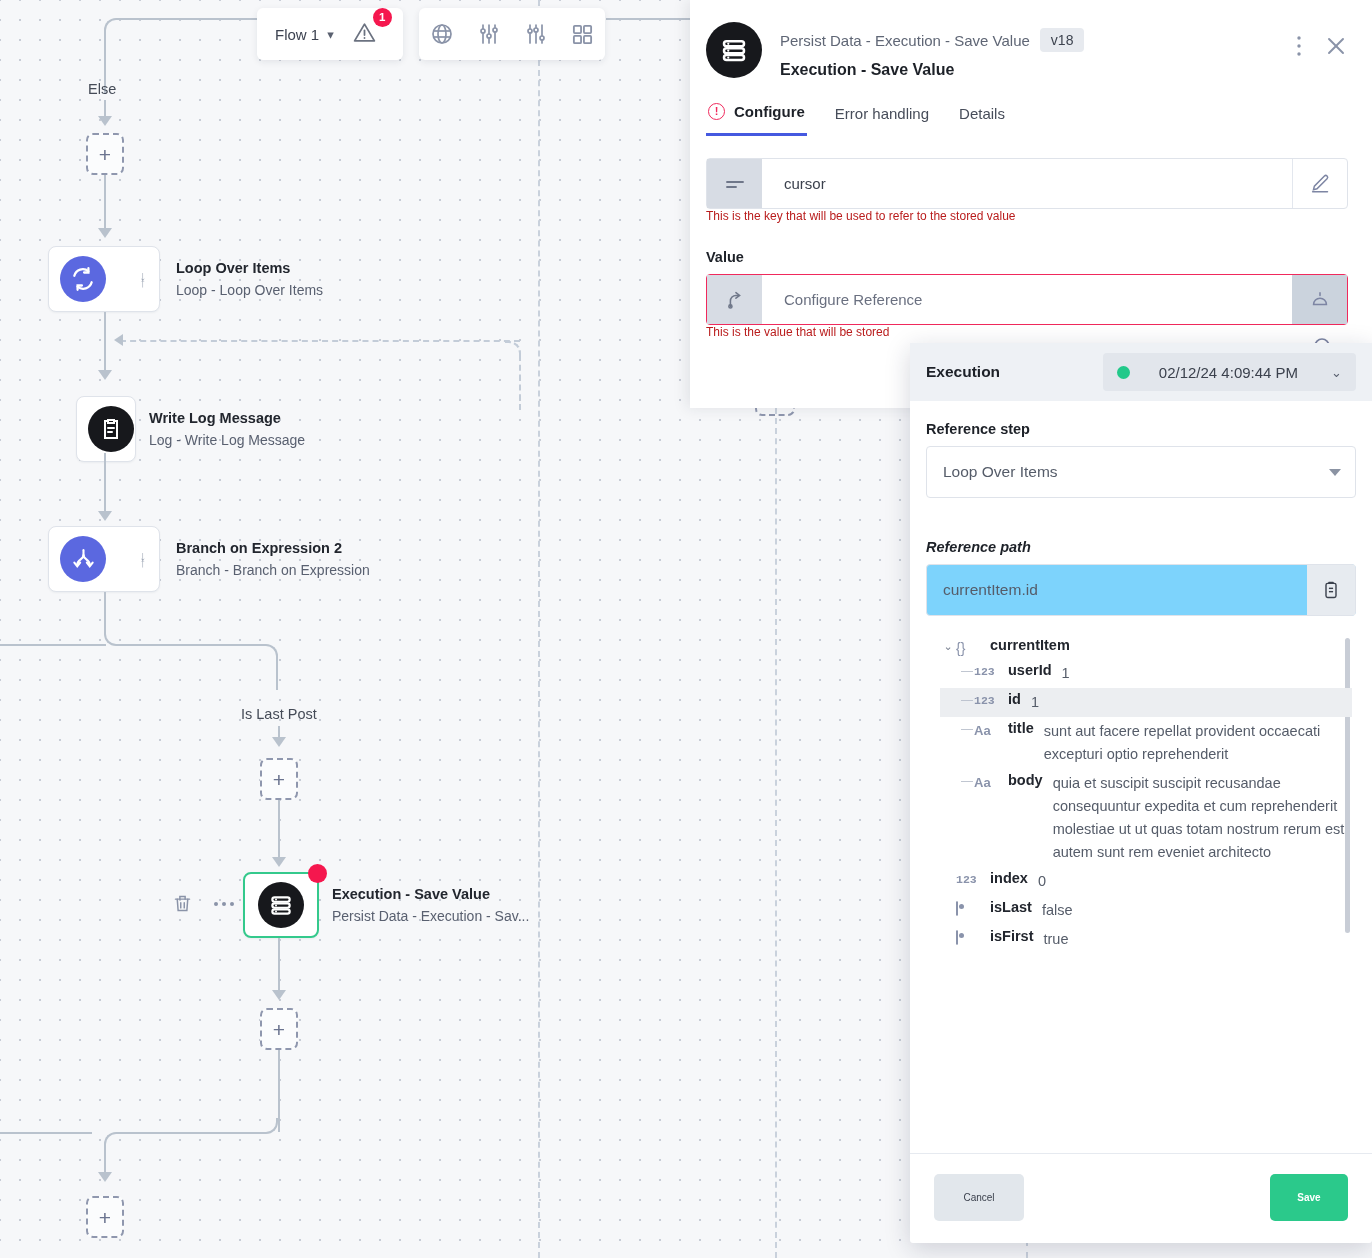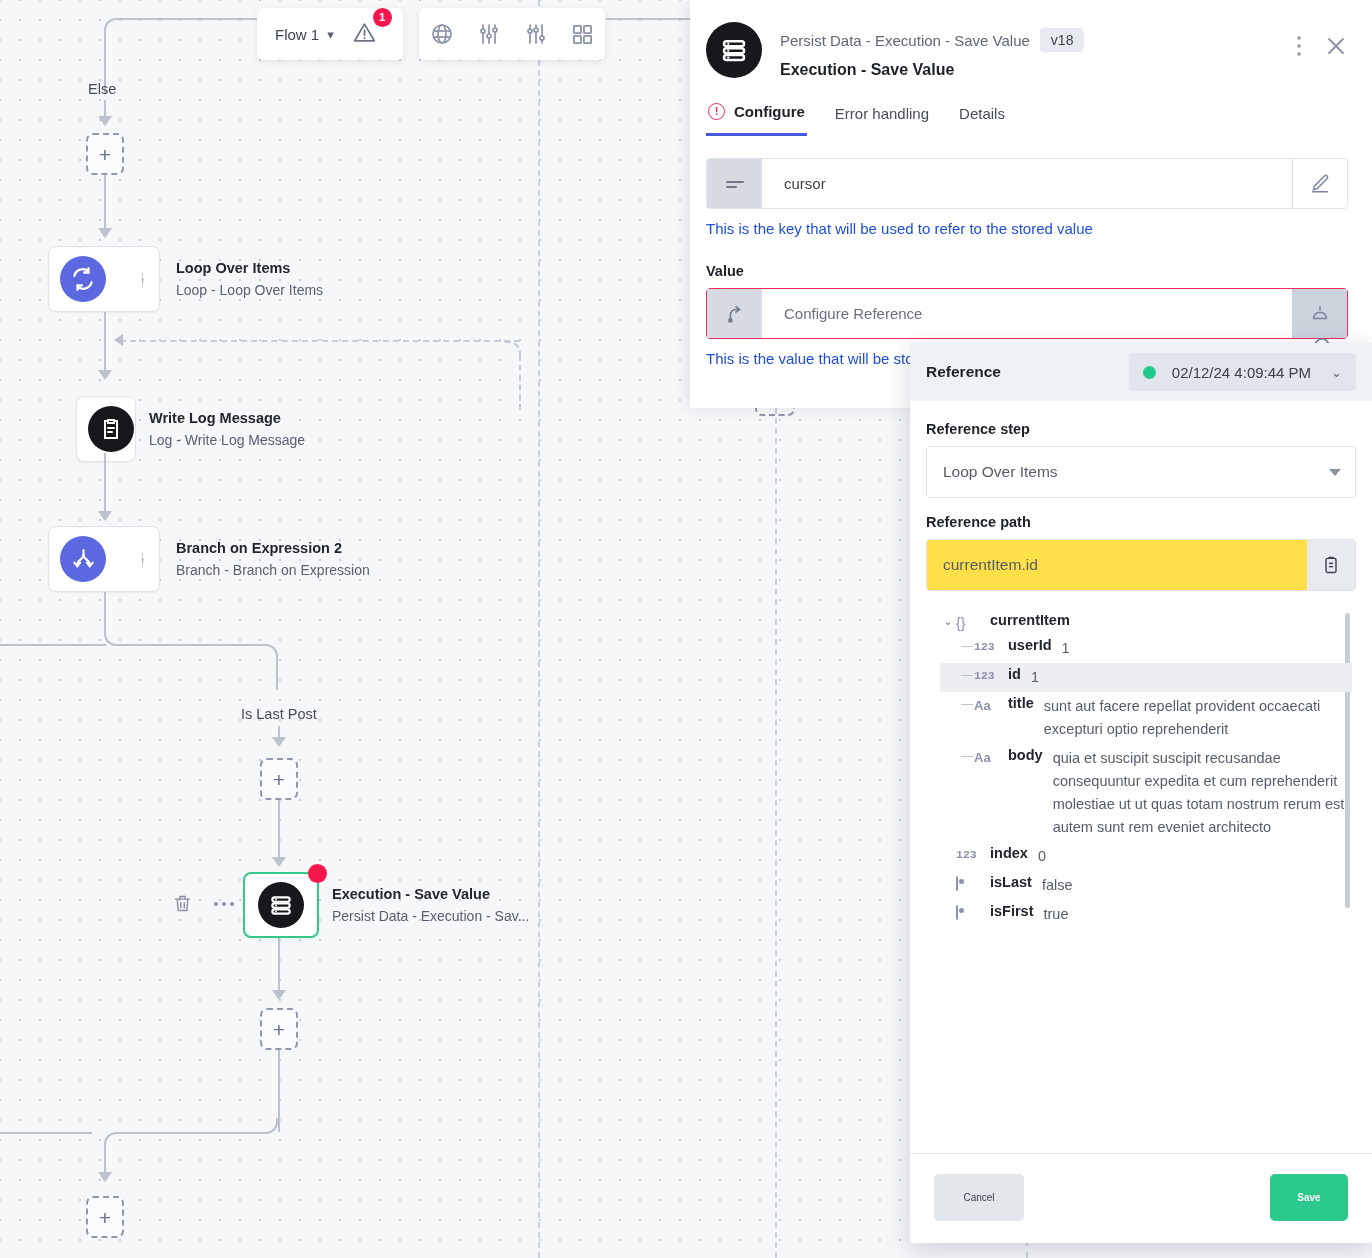--- a/index.html
+++ b/index.html
@@ -155,57 +155,57 @@
     align-items: center; justify-content: center; color: #6f7789; flex: none;
   }
   .input-val { flex: 1; display: flex; align-items: center; padding-left: 22px;
     font-size: 15px; color: #3b414d; }
   .input-val.placeholder { color: #6a7080; }
   .input-btn {
     width: 55px; border-left: 1px solid #e3e7ee; display: flex;
     align-items: center; justify-content: center; color: #7d85a3; flex: none;
   }
   .input-btn.filled { background: #cbd3dd; border-left: none; }
-  .helper { font-size: 15px; color: #1d4ed8; margin-top: 11px; }
+  .helper { font-size: 12px; color: #b91c1c; }
 
   .trail-icon { position: absolute; color: #7d85a3; }
 
   
   .popover {
     position: absolute; left: 910px; top: 343px; width: 462px; height: 900px;
     background: #fff; border-radius: 3px;
     box-shadow: 0 6px 26px rgba(20,30,60,.18);
     display: flex; flex-direction: column;
   }
   .pop-head {
     height: 58px; background: #eef1f5; display: flex; align-items: center;
     padding: 0 16px; flex: none;
   }
   .pop-head-title { font-size: 15.5px; font-weight: 700; color: #1d2128; }
   .run-chip {
     margin-left: auto; background: #e2e6ec; border-radius: 4px;
-    height: 38px; display: flex; align-items: center; gap: 16px; padding: 0 14px;
+    height: 38px; display: flex; align-items: center; gap: 29px; padding: 0 14px;
   }
   .run-dot { width: 13px; height: 13px; border-radius: 50%; background: #22c98a; }
   .run-label { font-size: 15px; color: #3b414d; }
 
   .pop-body { padding: 20px 16px 0; flex: none; }
   .sel-box {
     height: 52px; border: 1px solid #dfe3ea; border-radius: 4px;
     display: flex; align-items: center; padding: 0 14px 0 16px; background: #fff;
   }
   .sel-text { font-size: 15.5px; color: #555c69; }
   .sel-caret {
     margin-left: auto; width: 0; height: 0;
     border-left: 6px solid transparent; border-right: 6px solid transparent;
     border-top: 7px solid #8b93a3;
   }
   .path-box {
     height: 52px; border: 1px solid #dfe3ea; border-radius: 4px;
-    display: flex; align-items: stretch; background: #fde047;
+    display: flex; align-items: stretch; background: #7dd3fc;
   }
   .path-val { flex: 1; display: flex; align-items: center; padding-left: 16px;
     font-size: 15.5px; color: #555c69; }
   .path-btn {
     width: 48px; background: #e7ebf0; display: flex; align-items: center;
     justify-content: center; color: #3b414d; flex: none;
   }
 
   
   .tree { position: relative; margin: 18px 0 0 0; padding: 0 4px 0 14px; }
@@ -547,36 +547,36 @@
 
     <span class="trail-icon" style="left:620px; top:328px;">
       <svg width="24" height="24" viewBox="0 0 24 24" fill="none" stroke="#7d85a3" stroke-width="1.7" stroke-linecap="round">
         <path d="M5 18a7 7 0 0 1 14 0"></path>
       </svg>
     </span>
   </div>
 
   <div class="popover">
     <div class="pop-head">
-      <span class="pop-head-title">Reference</span>
+      <span class="pop-head-title">Execution</span>
       <div class="run-chip">
         <span class="run-dot"></span>
         <span class="run-label">02/12/24 4:09:44 PM</span>
         <span class="chev">⌄</span>
       </div>
     </div>
 
     <div class="pop-body">
       <div class="field-label">Reference step</div>
       <div class="sel-box">
         <span class="sel-text">Loop Over Items</span>
         <span class="sel-caret"></span>
       </div>
 
-      <div class="field-label" style="margin-top:16px;">Reference path</div>
+      <div class="field-label" style="margin-top:41px;font-style:italic;">Reference path</div>
       <div class="path-box">
         <span class="path-val">currentItem.id</span>
         <span class="path-btn">
           <svg width="20" height="20" viewBox="0 0 24 24" fill="none" stroke="currentColor" stroke-width="1.7" stroke-linejoin="round">
             <rect x="6" y="4" width="12" height="17" rx="2"></rect>
             <path d="M9.5 4V2.8h5V4"></path>
             <line x1="9.5" y1="10" x2="14.5" y2="10"></line>
               <line x1="9.5" y1="14" x2="14.5" y2="14"></line>
           </svg>
         </span>

